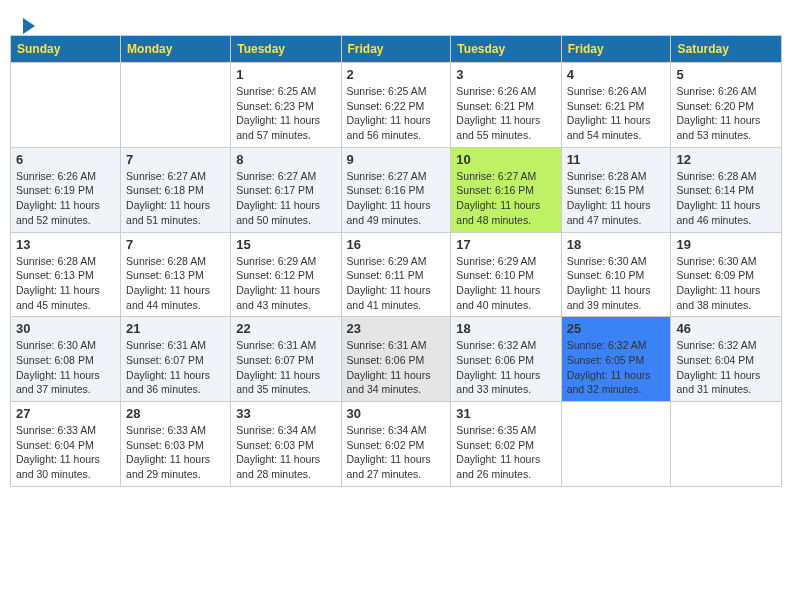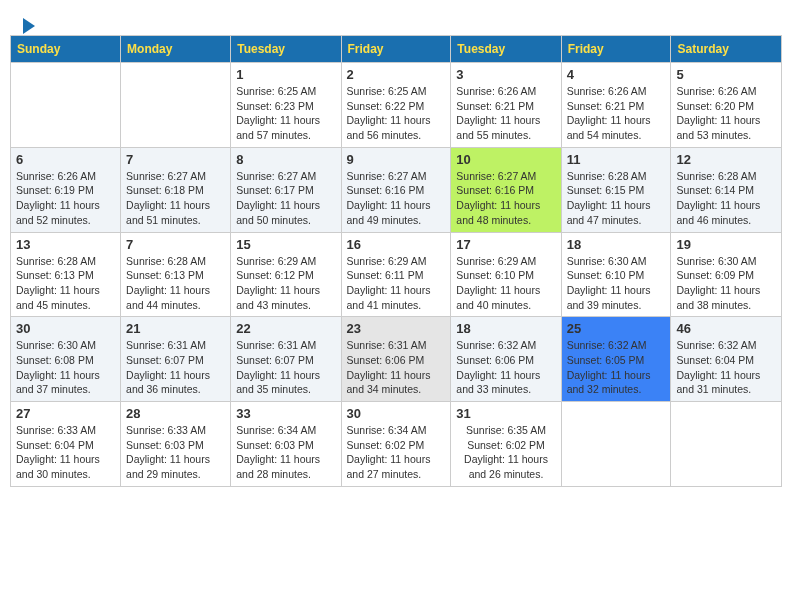--- a/index.html
+++ b/index.html
@@ -315,21 +315,21 @@
 Daylight: 11 hours and 28 minutes.</div>
         </td>
         <td>
           <span class="day-number">30</span>
           <div class="day-info" style="white-space: pre-line;">Sunrise: 6:34 AM
 Sunset: 6:02 PM
 Daylight: 11 hours and 27 minutes.</div>
         </td>
         <td>
           <span class="day-number">31</span>
-          <div class="day-info" style="white-space: pre-line; text-align: center;">Sunrise: 6:35 AM
+          <div class="day-info" style="white-space: pre-line;">Sunrise: 6:35 AM
 Sunset: 6:02 PM
 Daylight: 11 hours and 26 minutes.</div>
         </td>
         <td class="empty-cell"></td>
         <td class="empty-cell"></td>
       </tr>
     </tbody>
 </table>
 
 </body></html>

